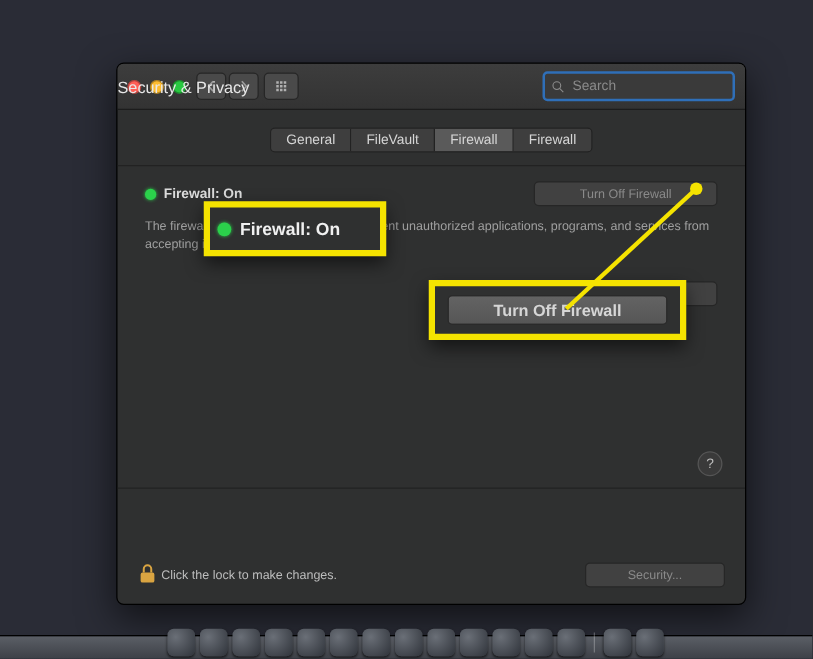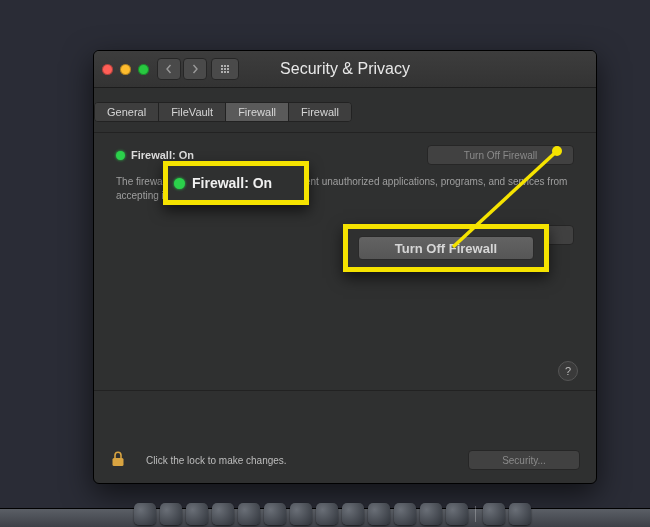--- a/index.html
+++ b/index.html
@@ -64,23 +64,22 @@
   .gridbtn .grid-icon {
     display: grid;
     grid-template-columns: repeat(3, 2px);
     grid-template-rows: repeat(3, 2px);
     gap: 1px;
   }
   .gridbtn .grid-icon span { background: #b0b0b0; }
 
   .title {
     position: absolute; left: 0; right: 0;
-    text-align: center;
     color: #e8e8e8;
-    font-size: 16px; font-weight: 500;
+    font-size: 13px; font-weight: 500;
     pointer-events: none;
   }
 
   .search {
     margin-left: auto;
     width: 140px; height: 20px;
     background: #3a3a3a;
     border: 2px solid #2f6fb8;
     border-radius: 4px;
     display: flex; align-items: center;
@@ -90,21 +89,21 @@
   .search svg { width: 11px; height: 11px; fill: #8a8a8a; flex: none; }
   .search input {
     flex: 1; min-width: 0;
     background: none; border: none; outline: none;
     color: #ddd; font-size: 11px;
   }
   .search input::placeholder { color: #8a8a8a; }
 
   
   .tabs-row {
-    display: flex; 
+    display: flex; justify-content: center;
     padding: 14px 0 10px 0;
   }
   .tabs {
     display: flex;
     border: 1px solid #222;
     border-radius: 4px;
     overflow: hidden;
     background: #3e3e3e;
   }
   .tab {
@@ -149,21 +148,21 @@
   .btn.small { width: 125px; }
 
   .options-row { display:flex; justify-content:flex-end; margin-top: 22px; }
 
   .body .divider2 { position:absolute; left:0; right:0; bottom:46px; height:1px; background:#222; }
 
   .footer {
     height: 46px;
     display: flex; align-items: center;
     padding: 0 16px;
-    gap: 20px;
+    gap: 3px;
   }
   .lock svg { width: 16px; height: 18px; }
   .footer-text { color: #bdbdbd; font-size: 10px; }
   .footer .btn.adv { margin-left: auto; width: 90px;}
 
   
   .callout {
     position: absolute;
     border: 5px solid #f5e300;
     background: #2f3030;
@@ -267,20 +266,27 @@
           <span></span>
         <span></span>
           <span></span>
           <span></span>
         <span></span>
           <span></span>
           <span></span>
       </div>
     </div>
     <div class="title">Security &amp; Privacy</div>
+    <div class="search">
+      <svg viewBox="0 0 16 16">
+          <circle cx="6.5" cy="6.5" r="4.5" stroke="#8a8a8a" stroke-width="1.3" fill="none"></circle>
+          <line x1="10" y1="10" x2="14" y2="14" stroke="#8a8a8a" stroke-width="1.3"></line>
+        </svg>
+      <input type="text" placeholder="Search" style="">
+    </div>
   </div>
 
   <div class="tabs-row">
     <div class="tabs">
       <div class="tab">General</div>
       <div class="tab">FileVault</div>
       <div class="tab active">Firewall</div>
       <div class="tab">Firewall</div>
     </div>
   </div>

